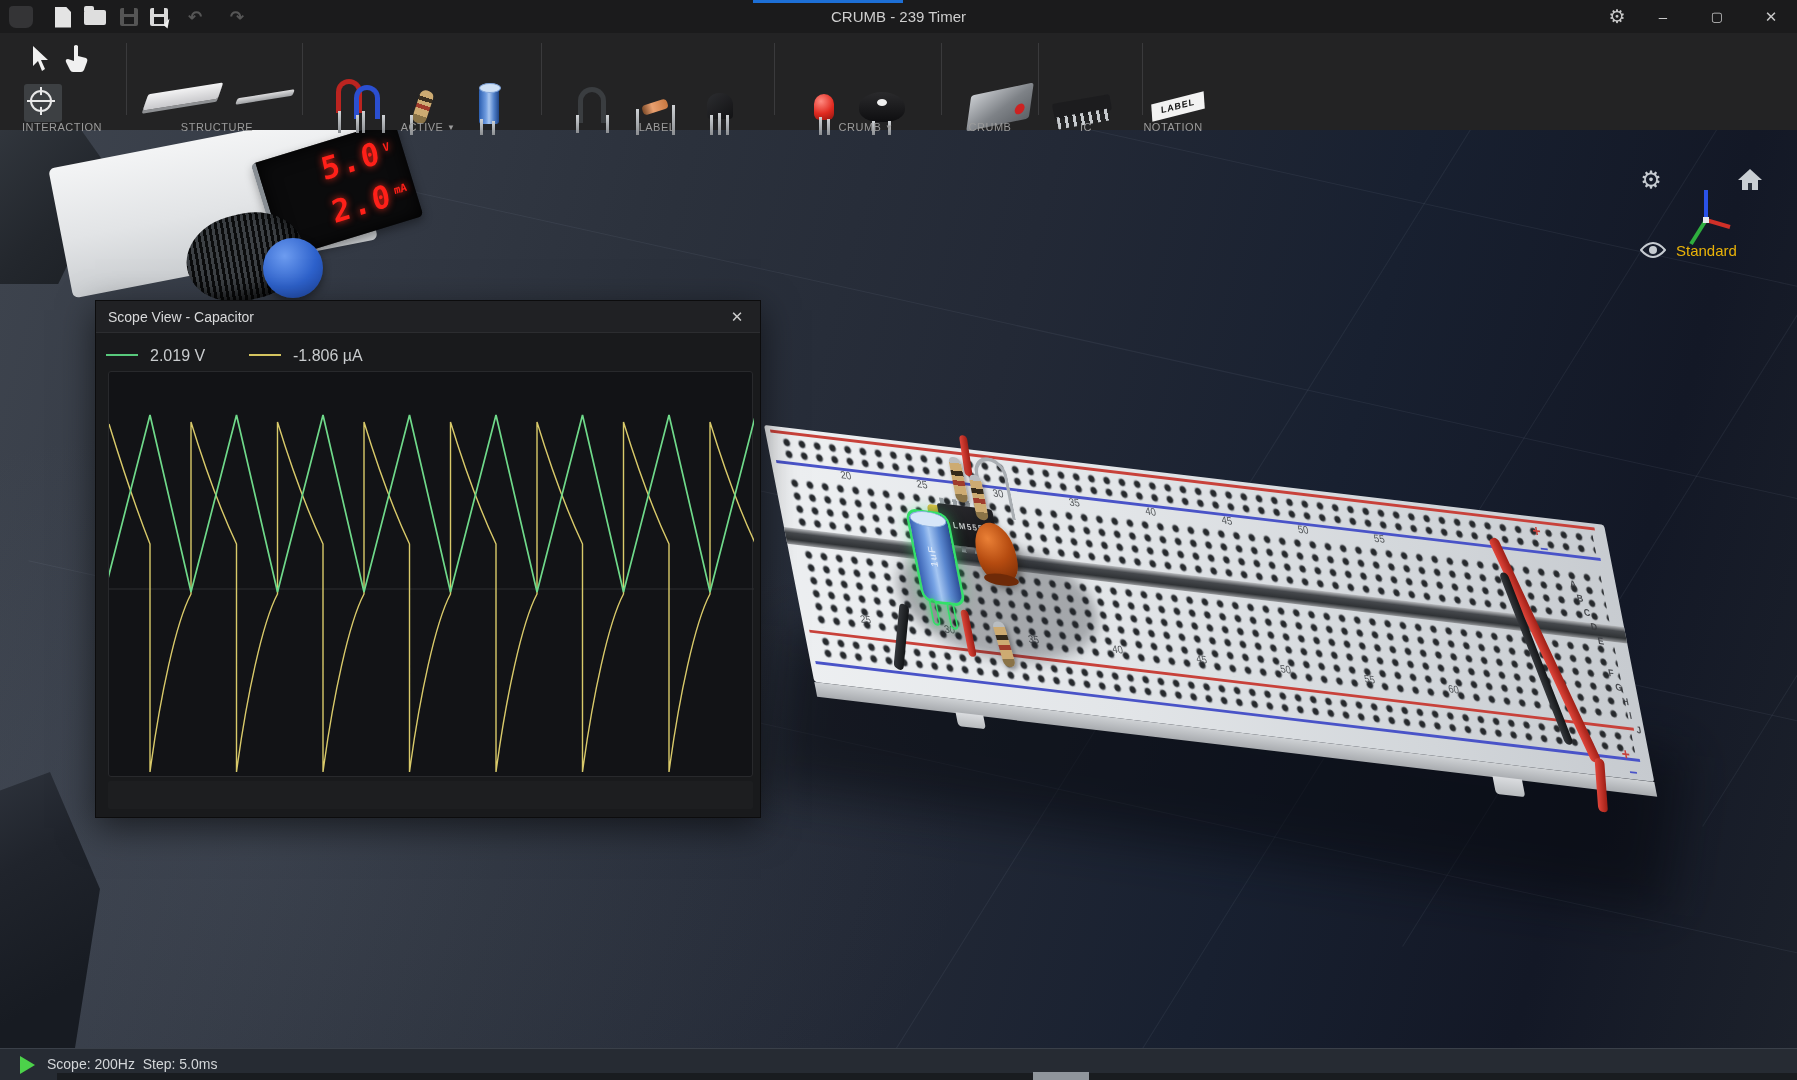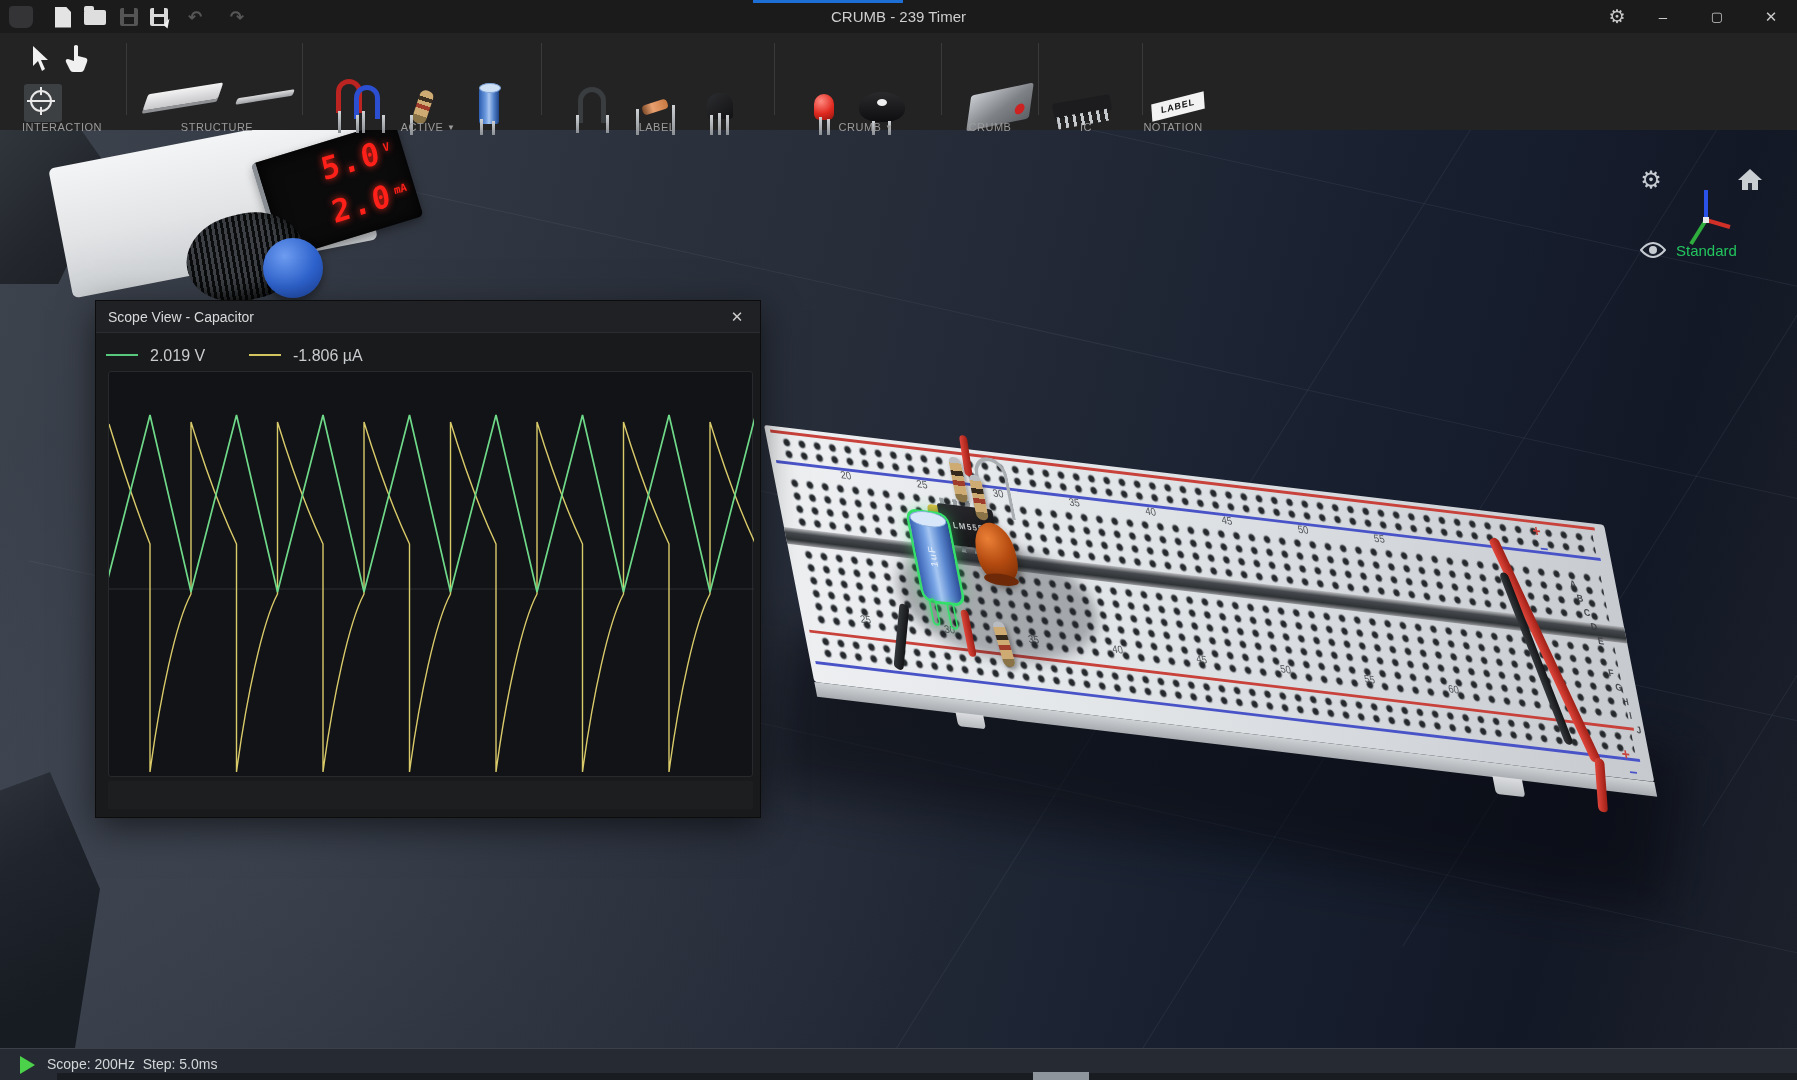--- a/index.html
+++ b/index.html
@@ -158,21 +158,21 @@
   .legend-item { position:absolute; top:46px; height:16px; }
   .legend-swatch { position:absolute; top:7px; width:32px; height:2px; }
   .legend-text { position:absolute; left:44px; top:0; font-size:16px; color:#c9ccce; white-space:nowrap; }
   #scope-plot { position:absolute; left:12px; top:70px; width:645px; height:406px; background:#121316;
     border:1px solid #28292c; border-radius:3px; }
   #scope-footer { position:absolute; left:12px; bottom:8px; width:645px; height:28px; background:#1d1e20; border-radius:2px; }
 
   
   .ov-icon { z-index:40; display:flex; align-items:center; justify-content:center; color:#c6cbd1; }
   #gear-viewport { font-size:24px; }
-  #standard-label { z-index:40; font-size:15px; color:#22c55e; }
+  #standard-label { z-index:40; font-size:15px; color:#eab308; }
 
   
   #statusbar { left:0; top:1048px; width:1797px; height:32px; background:#262b33; border-top:1px solid #3a4049; z-index:100; }
   #play-btn { position:absolute; left:20px; top:7px; width:0; height:0;
     border-left:15px solid #4cd24a; border-top:9px solid transparent; border-bottom:9px solid transparent; }
   #status-text { position:absolute; left:47px; top:0; line-height:31px; font-size:14px; color:#d3d6d9; }
   #bottom-strip { left:57px; top:1073px; width:1740px; height:7px; background:#191c20; z-index:101; }
   #bottom-pill { left:1033px; top:1072px; width:56px; height:8px; background:#8f959c; z-index:102; }
 </style>
 </head>

